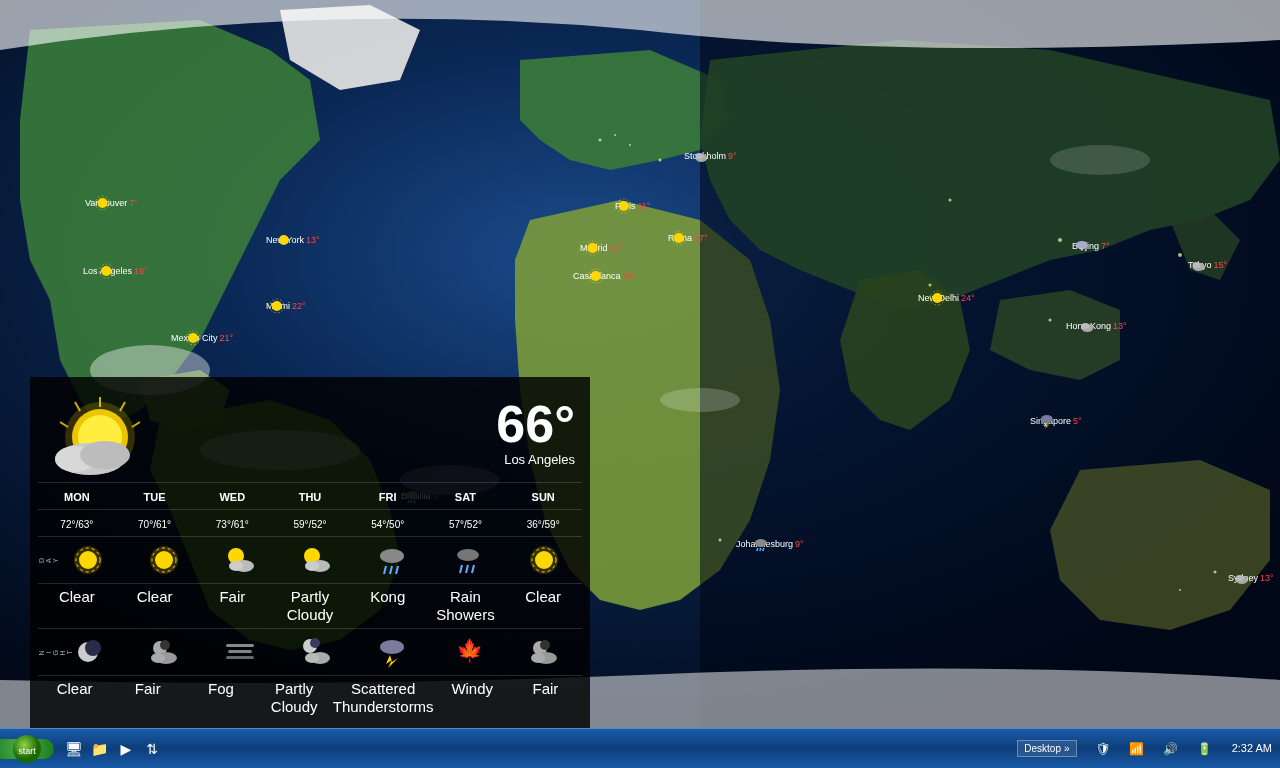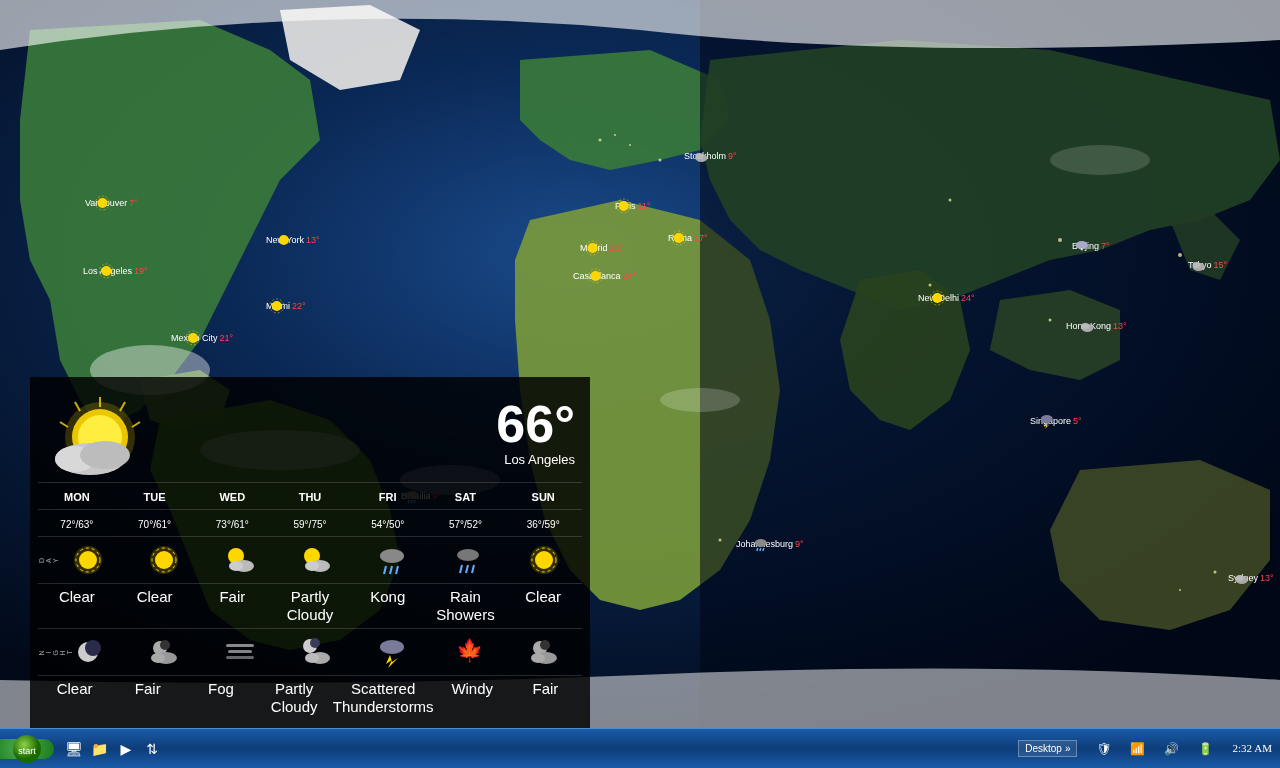--- a/index.html
+++ b/index.html
@@ -219,21 +219,20 @@
 
     .tb-sys-icon {
       font-size: 12px;
       color: white;
     }
     #clock {
       color: white;
       font-size: 11px;
       text-align: left;
       line-height: 1.4;
-      font-family: Liberation Serif, serif;
     }
   </style>
 </head>
 <body>
 
 <div id="world-map">
   <svg viewBox="0 0 1280 728" xmlns="http://www.w3.org/2000/svg">
 
     <defs>
       <radialGradient id="oceanGrad" cx="45%" cy="35%" r="70%">
@@ -529,21 +528,21 @@
         <div class="forecast-cell"><span class="day-name">THU</span></div>
         <div class="forecast-cell"><span class="day-name">FRI</span></div>
         <div class="forecast-cell"><span class="day-name">SAT</span></div>
         <div class="forecast-cell"><span class="day-name">SUN</span></div>
       </div>
 
     <div class="forecast-row" id="temps-row">
         <div class="forecast-cell"><span class="day-temp">72°/63°</span></div>
         <div class="forecast-cell"><span class="day-temp">70°/61°</span></div>
         <div class="forecast-cell"><span class="day-temp">73°/61°</span></div>
-        <div class="forecast-cell"><span class="day-temp">59°/75°</span></div>
+        <div class="forecast-cell"><span class="day-temp">59°/52°</span></div>
         <div class="forecast-cell"><span class="day-temp">54°/50°</span></div>
         <div class="forecast-cell"><span class="day-temp">57°/52°</span></div>
         <div class="forecast-cell"><span class="day-temp">36°/59°</span></div>
       </div>
 
     <div class="row-header" id="day-icons-row">
       <div class="row-type-label">D<br>A<br>Y</div>
       <div class="row-cells" id="day-icons-cells">
           <div class="row-cell">
             <div class="weather-icon-cell">

